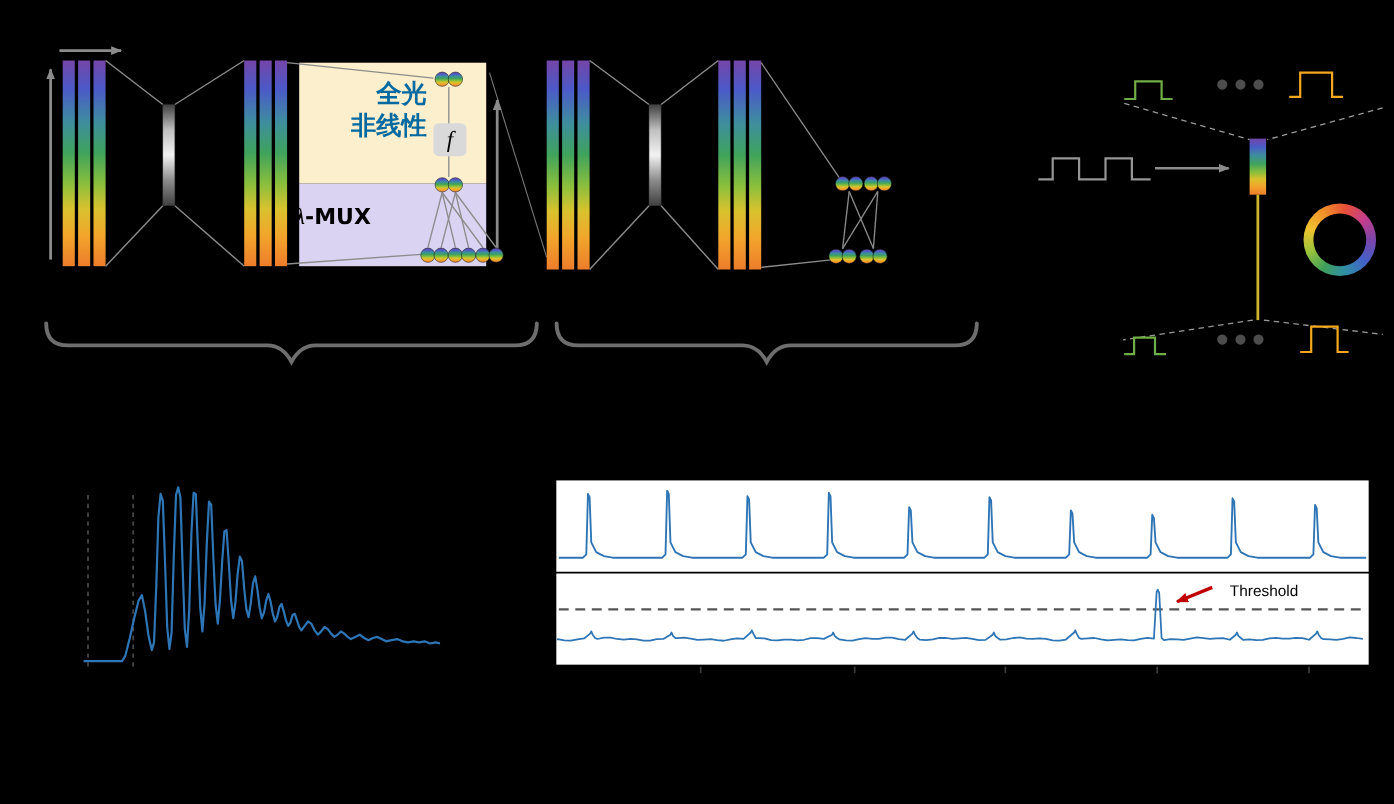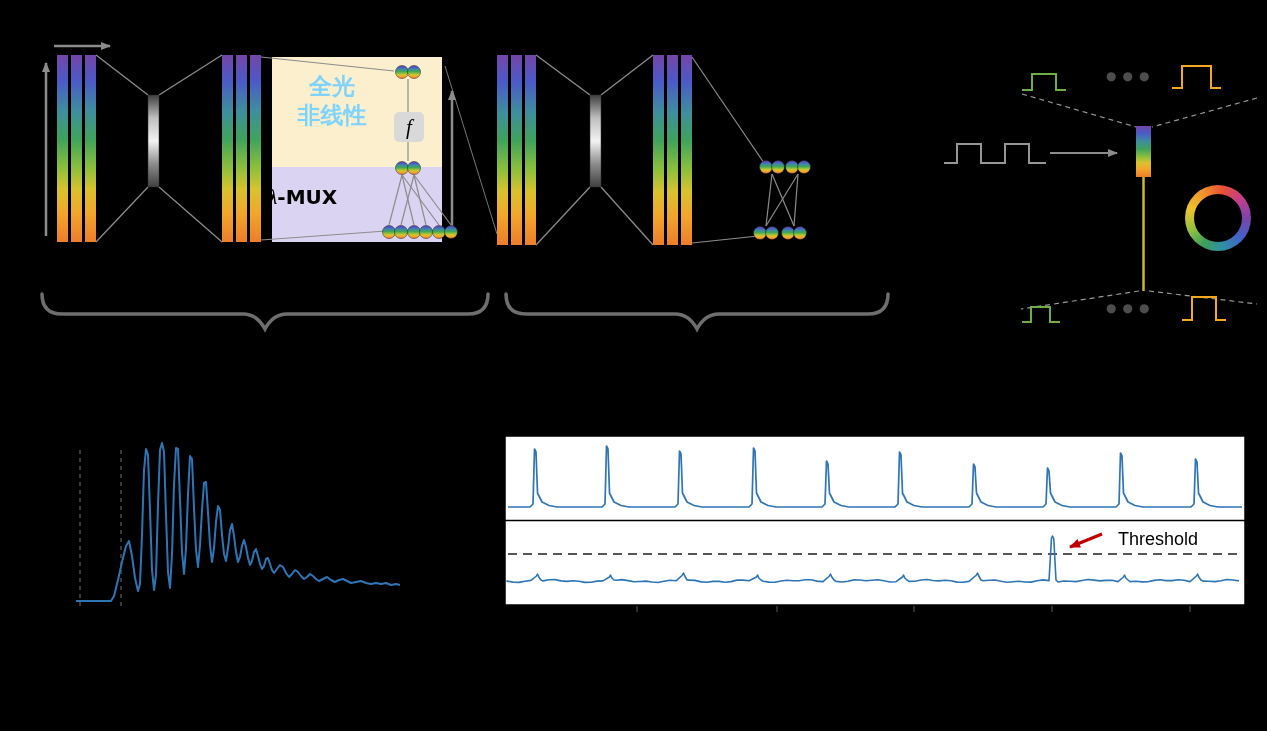--- a/index.html
+++ b/index.html
@@ -3,35 +3,35 @@
 <meta charset="utf-8">
 <style>
   html,body{margin:0;padding:0;}
   body{
     width:1267px;height:731px;background:#000;position:relative;overflow:hidden;
     font-family:"DejaVu Sans", sans-serif;
   }
   .abs{position:absolute;}
   svg{display:block;}
   .nonlin{
-    width:112px;text-align:center;color:#7dd3fc;font-weight:700;font-size:23px;line-height:29px;
+    width:112px;text-align:right;color:#0369a1;font-weight:700;font-size:23px;line-height:29px;
   }
   .fbox-label{
     width:30px;height:30px;display:flex;align-items:center;justify-content:center;
     color:#000;font-family:"Liberation Serif", serif;font-style:italic;font-size:21px;
   }
   .mux{
     width:118px;color:#000;font-weight:700;font-size:20px;
   }
   .mux .lam{font-style:italic;font-family:"Liberation Serif", serif;font-size:21px;}
   .dots{
     color:#4D4D4D;font-size:12px;letter-spacing:6px;white-space:nowrap;
   }
   .threshold{
-    color:#000;font-size:18px;font-family:"Liberation Sans", sans-serif;
+    color:#000;font-size:14px;font-family:"Liberation Sans", sans-serif;
   }
   .ring{
     width:66px;height:66px;border-radius:50%;
     background:conic-gradient(from 210deg,#3FA05A,#9DC43A,#EFC22E,#F2902A,#E85038,#C43E8C,#7B44AA,#4460C8,#2F8FA8,#3FA05A);
   }
   .ring::after{
     content:"";position:absolute;inset:9px;border-radius:50%;background:#000;
   }
 </style>
 </head>

